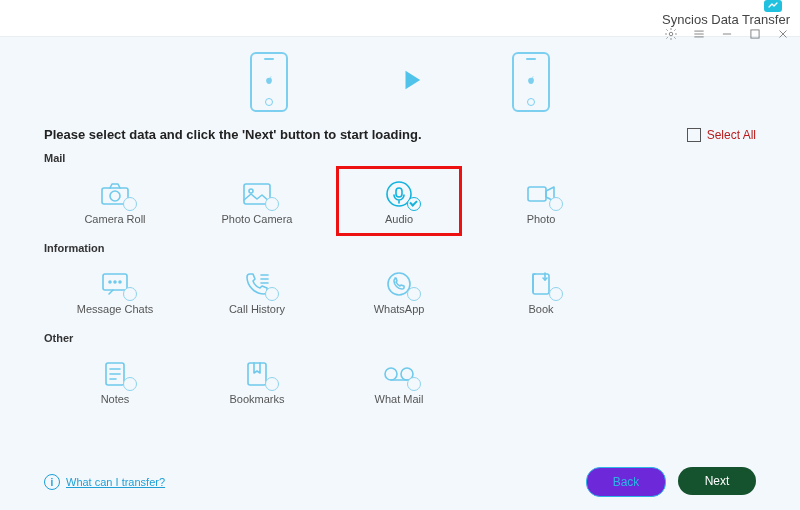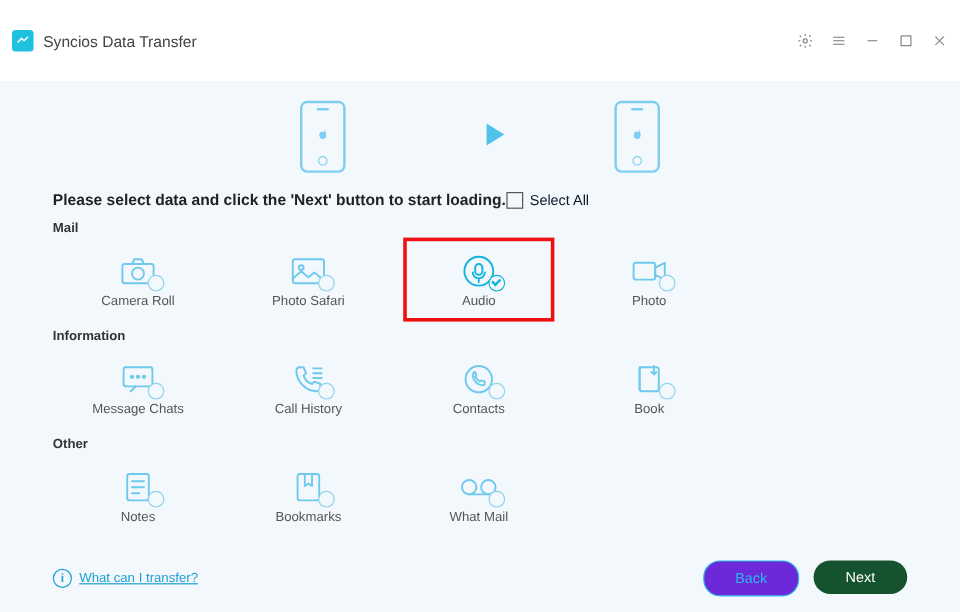--- a/index.html
+++ b/index.html
@@ -1,33 +1,33 @@
 <!DOCTYPE html>
 <html><head>
 <meta charset="utf-8">
 <style>
   html,body{margin:0;padding:0;font-family:"Segoe UI",Arial,sans-serif;background:#fff;}
   .window{width:800px;height:510px;background:#f3f8fc;position:relative;display:flex;flex-direction:column;}
-  .titlebar{height:36px;background:#fff;display:flex;align-items:center;padding:16px 10px;border-bottom:1px solid #e9eef3;}
+  .titlebar{height:36px;background:#fff;display:flex;align-items:flex-end;padding:0 10px;border-bottom:1px solid #e9eef3;flex-direction:column;}
   .logo{width:18px;height:18px;background:#1fc1df;border-radius:3px;display:flex;align-items:center;justify-content:center;margin-right:8px;}
   .logo svg{width:12px;height:12px;}
   .title{font-size:13px;color:#444;}
   .tb-actions{margin-left:auto;display:flex;align-items:center;gap:14px;color:#666;}
   .tb-ico{width:14px;height:14px;display:flex;align-items:center;justify-content:center;cursor:pointer;}
   .tb-ico svg{width:14px;height:14px;stroke:#777;fill:none;stroke-width:1.5;}
   .devices{height:90px;display:flex;align-items:center;justify-content:center;gap:90px;}
   .phone{width:34px;height:56px;border:2px solid #7dcff0;border-radius:6px;position:relative;display:flex;align-items:center;justify-content:center;}
   .phone:before{content:"";position:absolute;top:4px;width:10px;height:2px;background:#7dcff0;border-radius:2px;}
   .phone:after{content:"";position:absolute;bottom:4px;width:6px;height:6px;border:1.5px solid #7dcff0;border-radius:50%;}
   .apple svg{width:14px;height:14px;fill:#7dcff0;}
   .arrow svg{width:44px;height:30px;fill:#4fc3ea;}
   .content{flex:1;padding:0 44px;overflow:hidden;}
-  .topline{display:flex;align-items:center;justify-content:flex-start;margin-bottom:10px;}
+  .topline{display:flex;align-items:center;justify-content:space-between;margin-bottom:10px;}
   .instr{font-size:13px;font-weight:600;color:#222;}
-  .selall{display:flex;align-items:center;gap:6px;font-size:12px;color:#0f172a;cursor:pointer;}
+  .selall{display:flex;align-items:center;gap:6px;font-size:12px;color:#b91c1c;cursor:pointer;}
   .chk{width:12px;height:12px;border:1.5px solid #555;}
   .sect{font-size:11px;font-weight:600;color:#333;margin:6px 0 4px 0;}
   .row{display:flex;gap:0;}
   .item{width:142px;height:68px;display:flex;flex-direction:column;align-items:center;justify-content:center;cursor:pointer;position:relative;}
   .item .iconwrap{width:36px;height:28px;display:flex;align-items:center;justify-content:center;position:relative;}
   .item svg{stroke:#6fc9ec;fill:none;stroke-width:1.6;stroke-linecap:round;stroke-linejoin:round;}
   .item .label{font-size:11px;color:#555;margin-top:5px;}
   .item .badge{position:absolute;right:-4px;bottom:-3px;width:12px;height:12px;border:1.5px solid #8fd3ec;border-radius:50%;background:#f3f8fc;}
   .item.selected svg{stroke:#12b3dd;}
   .item.selected .badge{border-color:#12b3dd;background:#f3f8fc;}
@@ -128,21 +128,21 @@
       </div>
       <div class="item">
         <div class="iconwrap">
             <svg width="30" height="24" viewBox="0 0 30 24">
               <rect x="2" y="2" width="26" height="20" rx="2"></rect>
               <circle cx="9" cy="9" r="2"></circle>
               <path d="M2 18l7-6 6 5 5-4 8 7"></path>
             </svg>
             <div class="badge"></div>
           </div>
-        <div class="label">Photo Safari</div>
+        <div class="label">Photo Camera</div>
       </div>
       <div class="item selected">
         <div class="highlight"></div>
         <div class="iconwrap">
             <svg width="28" height="28" viewBox="0 0 28 28">
               <circle cx="14" cy="14" r="12"></circle>
               <rect x="11" y="8" width="6" height="9" rx="3"></rect>
               <path d="M9 15a5 5 0 0010 0M14 20v3"></path>
             </svg>
             <div class="badge"></div>
@@ -189,21 +189,21 @@
         <div class="label">Call History</div>
       </div>
       <div class="item">
         <div class="iconwrap">
             <svg width="26" height="26" viewBox="0 0 26 26">
               <circle cx="13" cy="13" r="11"></circle>
               <path d="M9 8c-1 0-1 1-1 2 0 4 4 8 8 8 1 0 2 0 2-1v-2l-3-1-1 1c-2-1-3-2-4-4l1-1-1-3H9z"></path>
             </svg>
             <div class="badge"></div>
           </div>
-        <div class="label">Contacts</div>
+        <div class="label">WhatsApp</div>
       </div>
       <div class="item">
         <div class="iconwrap">
             <svg width="24" height="26" viewBox="0 0 24 26">
               <path d="M4 3h14a2 2 0 012 2v16a2 2 0 01-2 2H6a2 2 0 01-2-2V3z"></path>
               <path d="M4 21V5a2 2 0 012-2"></path>
               <line x1="16" y1="2" x2="16" y2="9"></line>
               <path d="M16 9l-2-2 2 2 2-2"></path>
             </svg>
             <div class="badge"></div>

